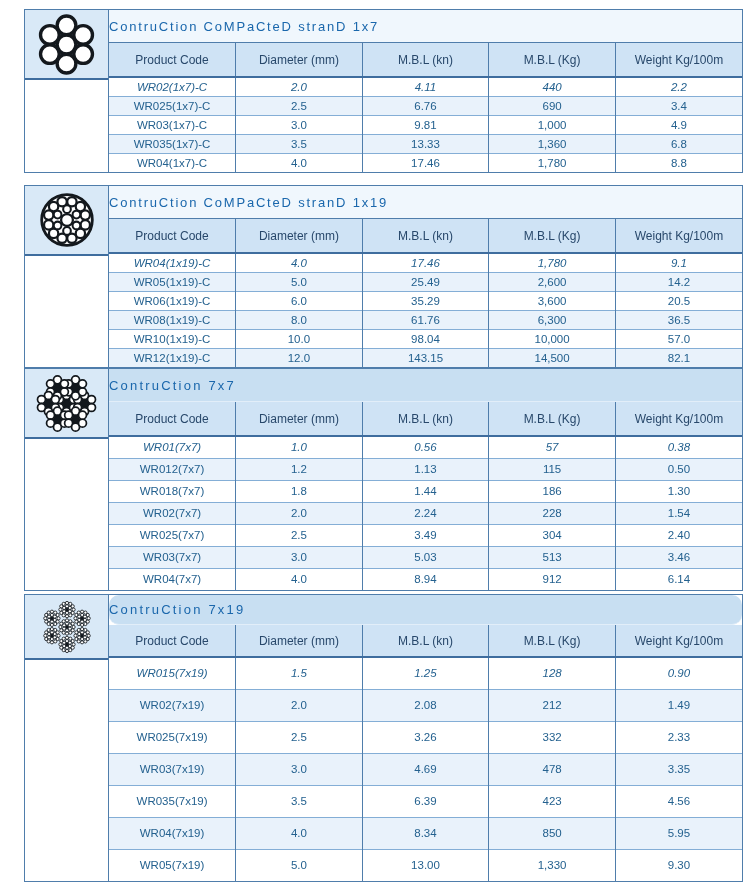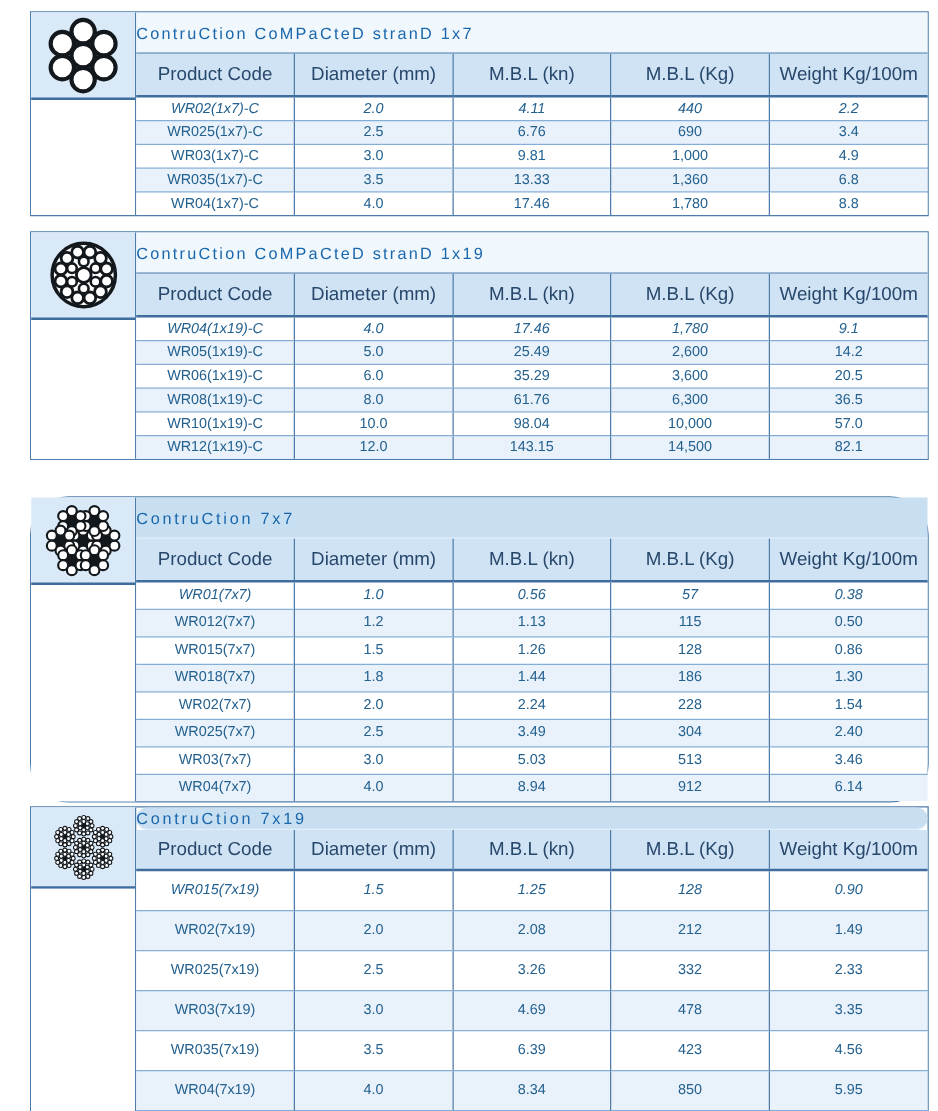--- a/index.html
+++ b/index.html
@@ -21,21 +21,21 @@
     width:750px;height:889px;overflow:hidden;background:#ffffff;
     font-family:"Liberation Sans","DejaVu Sans",sans-serif;
   }
   .block{
     width:719px;margin-left:24px;display:flex;
     border:1px solid var(--border,#4f7dab);
     background:#ffffff;
   }
   .b1{margin-top:9px;}
   .b2{margin-top:12px;}
-  .b3{margin-top:29px;border-radius:31px;}
+  .b3{}
   .b4{margin-top:3px;}
   .left{
     flex:0 0 84px;width:84px;border-right:1px solid var(--border);
     display:flex;flex-direction:column;background:#ffffff;
   }
   .icon-cell{
     height:70px;background:var(--icon-cell-bg);
     border-bottom:2px solid var(--header-border);
     display:flex;align-items:center;justify-content:center;
   }
@@ -51,27 +51,27 @@
     font-size:13px;letter-spacing:1.8px;color:var(--title-text);
     background:var(--title-bg-pale);
     border-bottom:1px solid var(--border);
     white-space:nowrap;overflow:hidden;
   }
   .blue .title{
     background:var(--title-bg-blue);
     border-bottom:1px solid #e2eef9;
     letter-spacing:2.2px;
   }
-  .b4 .title{height:18px;border-radius:10px;}
+  .b4 .title{height:30px;border-radius:10px;}
   table.spec{border-collapse:collapse;width:100%;table-layout:fixed;}
   table.spec th{
     height:34px;background:var(--header-bg);
     border-bottom:2px solid var(--header-border);
     border-left:1px solid var(--border);
-    font-weight:normal;font-size:15px;color:var(--header-text);
+    font-weight:normal;font-size:12px;color:var(--header-text);
     text-align:center;padding:0 2px;
   }
   .b4 table.spec th{height:32px;}
   table.spec th:first-child{border-left:none;}
   table.spec td{
     height:19px;text-align:center;font-size:11.5px;color:var(--cell-text);
     border-left:1px solid var(--border);
     border-top:1px solid var(--row-border);
     background:#ffffff;padding:0 2px;white-space:nowrap;overflow:hidden;
   }
@@ -318,27 +318,20 @@
               <td>0.56</td>
               <td>57</td>
               <td>0.38</td>
             </tr>
             <tr>
               <td>WR012(7x7)</td>
               <td>1.2</td>
               <td>1.13</td>
               <td>115</td>
               <td>0.50</td>
-            </tr>
-            <tr>
-              <td>WR015(7x7)</td>
-              <td>1.5</td>
-              <td>1.26</td>
-              <td>128</td>
-              <td>0.86</td>
             </tr>
             <tr>
               <td>WR018(7x7)</td>
               <td>1.8</td>
               <td>1.44</td>
               <td>186</td>
               <td>1.30</td>
             </tr>
             <tr>
               <td>WR02(7x7)</td>

